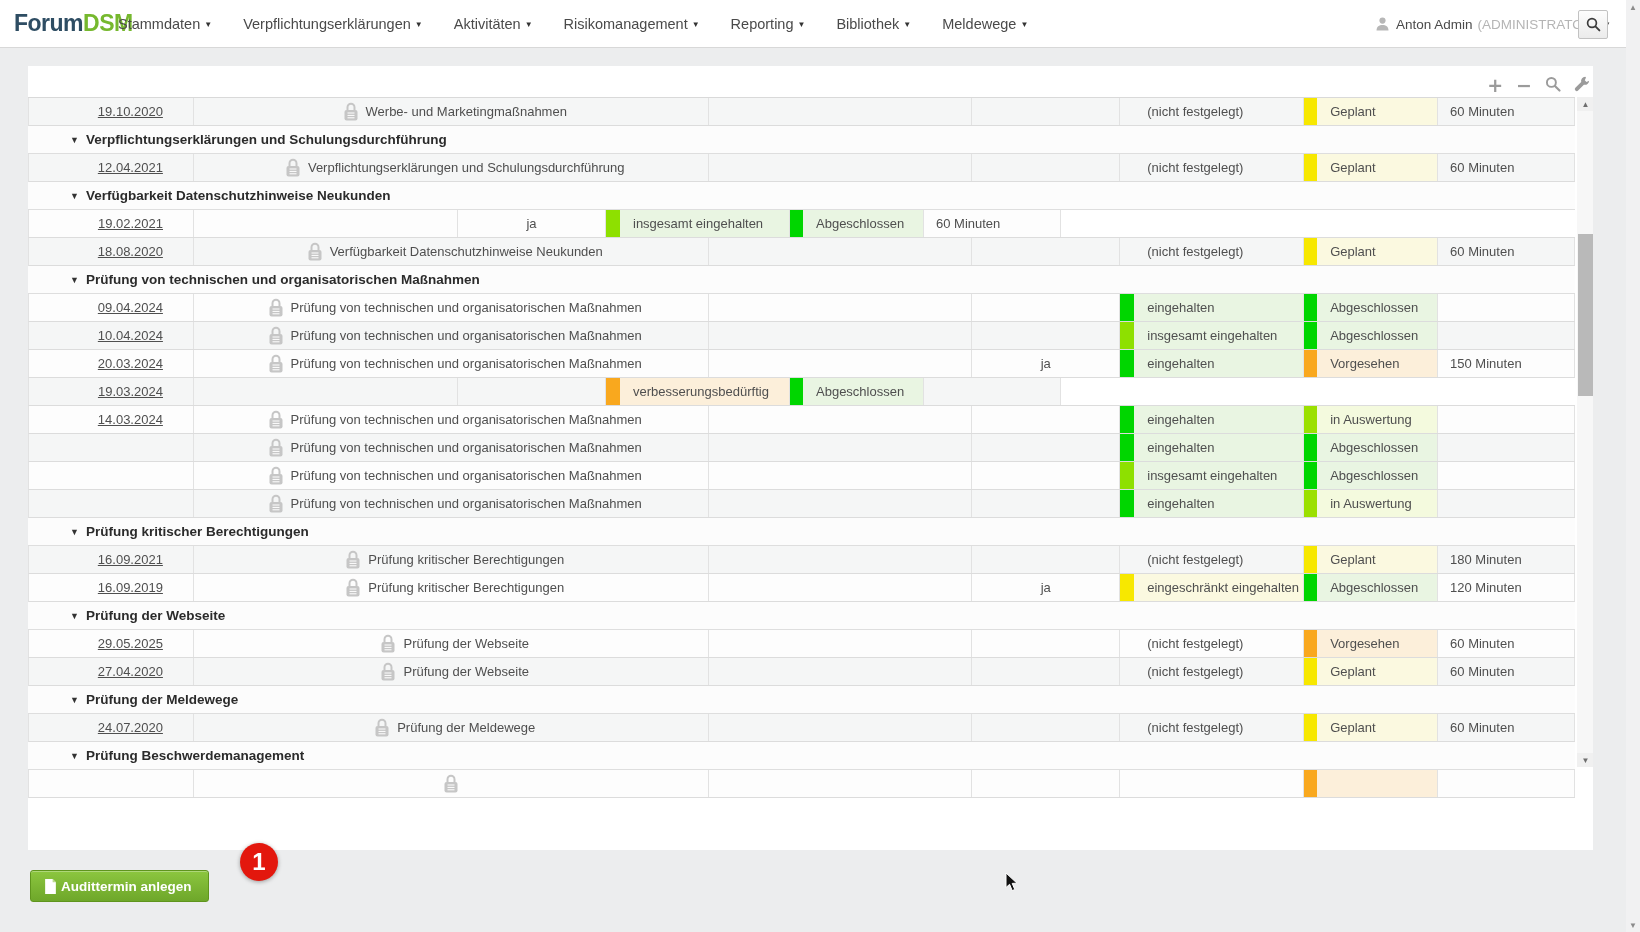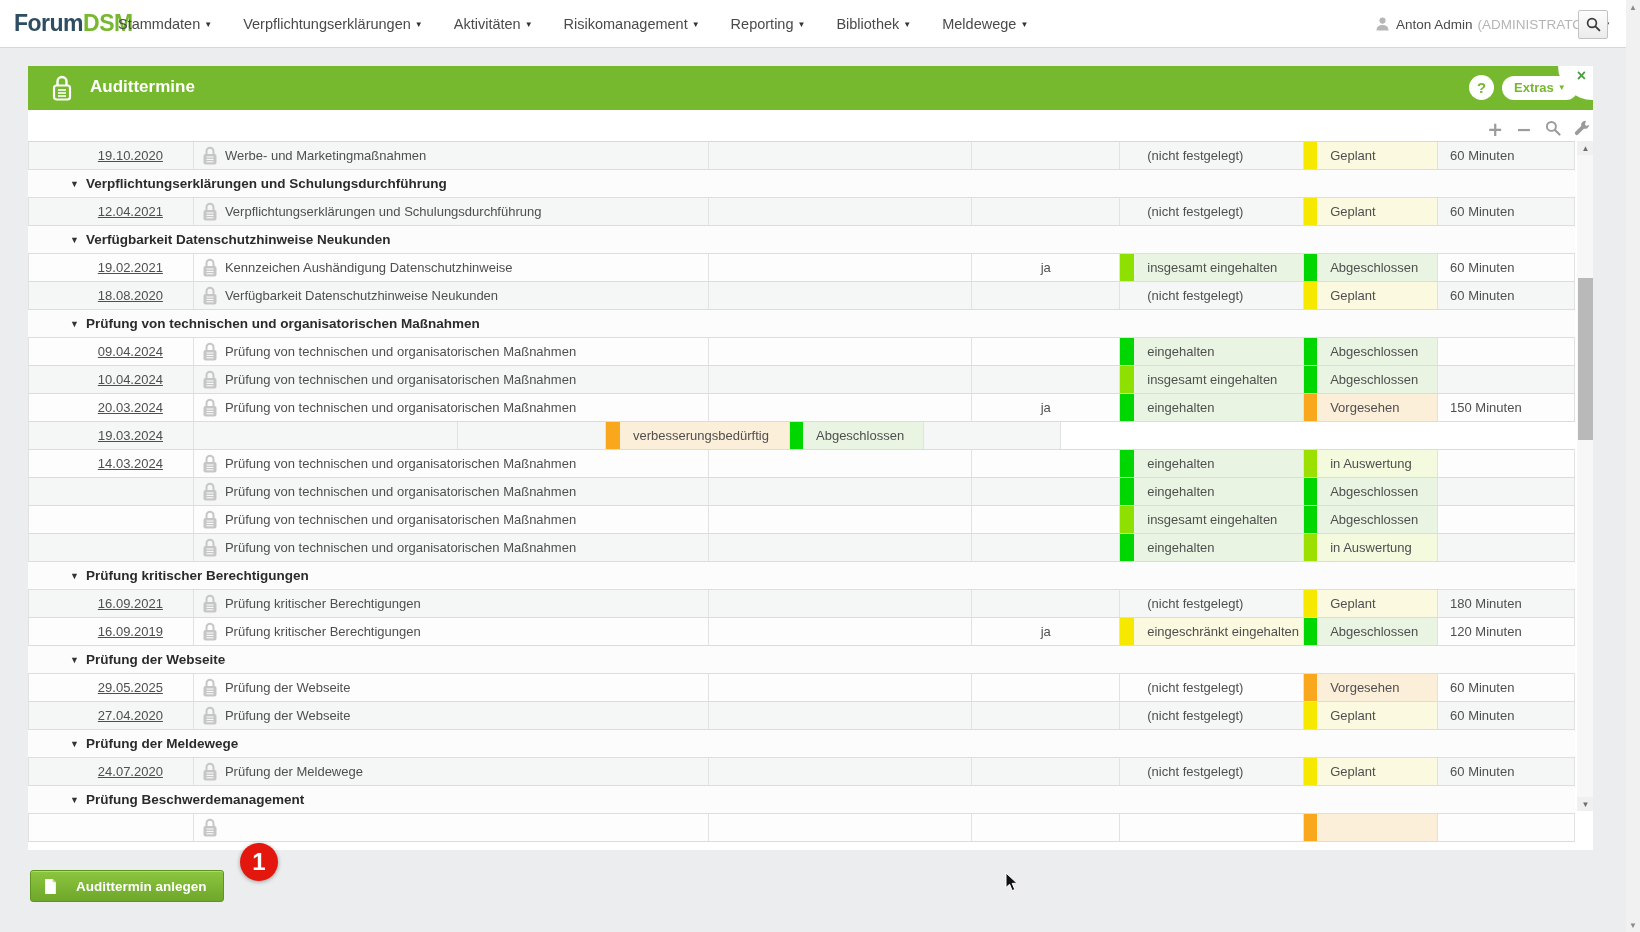--- a/index.html
+++ b/index.html
@@ -45,42 +45,42 @@
   
   .tbl-tools { position:absolute; right:3px; top:10px; display:flex; align-items:center; gap:13px; }
   .tool { color:#9b9b9b; font-size:19px; font-weight:bold; line-height:16px; cursor:pointer; font-family:"DejaVu Sans", sans-serif; }
   
   .audit-table { position:absolute; left:0; top:31px; width:1547px; border-top:1px solid #d9d9d9; }
   .trow { display:flex; height:28px; border-bottom:1px solid #dcdcdc; border-left:1px solid #e2e2e2; cursor:pointer; }
   .trow.shade .cell { background:#f5f6f6; }
   .trow .cell { background:#fdfdfd; border-right:1px solid #e2e2e2; height:100%; position:relative;
     font-size:13px; color:#4f4f4f; display:flex; align-items:center; overflow:hidden; white-space:nowrap; }
   .c-date { width:165px; justify-content:flex-end; padding-right:30px;text-decoration:underline; }
-  .c-desc { width:515px; padding-left:8px; }
+  .c-desc { width:515px; padding-left:8px;justify-content:center; }
   .c-desc .locksvg { margin-right:7px; flex:0 0 auto; }
   .c-empty { width:264px; }
   .c-ja { width:148px; justify-content:center; }
   .c-result { width:184px; padding-left:27px; }
   .c-status { width:134px; padding-left:26px; }
   .c-min { width:137px; padding-left:12px; }
   .cbar { position:absolute; left:0; top:0; bottom:0; }
   .c-result .cbar { width:14px; } .c-status .cbar { width:13px; }
   .grow { height:28px; border-bottom:1px solid #dedede; background:#fcfcfc; display:flex; align-items:center;
     padding-left:42px; cursor:pointer; }
   .grow .tri { font-size:9px; color:#333; margin-right:7px; }
   .grow .glabel { font-size:13.5px; font-weight:bold; color:#2b2b2b; }
   
   .tscroll { position:absolute; left:1549px; top:31px; width:17px; height:670px; background:#f7f7f7; }
   .tscroll .arr { position:absolute; left:0; width:17px; height:14px; font-size:8px; color:#6e6e6e;
     display:flex; align-items:center; justify-content:center; cursor:pointer; background:#f0f0f0; }
   .tscroll .thumb { position:absolute; left:1px; width:15px; background:#b9b9b9; cursor:pointer; }
   
   .create-btn { position:absolute; left:30px; top:870px; height:32px; padding:0 16px 0 13px;
     background:linear-gradient(#8cc63f,#6ea72a); border:1px solid #5f951d; border-radius:3px;
-    display:flex; align-items:center; gap:19px; cursor:pointer; box-shadow:inset 0 1px 0 rgba(255,255,255,.3); }
+    display:flex; align-items:center; gap:4px; cursor:pointer; box-shadow:inset 0 1px 0 rgba(255,255,255,.3); }
   .create-btn span { color:#fff; font-size:13.5px; font-weight:bold; }
   .badge { position:absolute; left:240px; top:843px; width:38px; height:38px; border-radius:50%;
     background:#e3170d; color:#fff; font-size:24px; font-weight:bold; text-align:center; line-height:38px;
     box-shadow:0 1px 4px rgba(0,0,0,.35); }
   .footer { position:absolute; right:47px; top:912px; font-size:12px; color:#bdbdbd; white-space:nowrap; }
   .footer b { font-weight:bold; }
   .footer .divider { margin:0 8px; }
   .cursor { position:absolute; left:1005px; top:872px; z-index:20; pointer-events:none; }
 </style>
 </head>
@@ -115,37 +115,20 @@
         </svg>
     </div>
   </div>
 
   <div class="bscroll">
     <div class="arr" style="top:0;">▲</div>
     <div class="arr" style="bottom:0;">▼</div>
   </div>
 
   <div class="panel">
-    <div class="panel-header">
-      <span class="ph-lock">
-        <svg width="24" height="28" viewBox="0 0 24 28">
-            <path d="M7.5 12 V7.5 a4.5 4.5 0 0 1 9 0 V12" stroke="#fff" stroke-width="2.4" fill="none"></path>
-            <rect x="4" y="11.5" width="16" height="14" rx="2.5" stroke="#fff" stroke-width="2.2" fill="none"></rect>
-            <line x1="8" y1="16" x2="16" y2="16" stroke="#fff" stroke-width="1.6"></line>
-            <line x1="8" y1="19" x2="16" y2="19" stroke="#fff" stroke-width="1.6"></line>
-            <line x1="8" y1="22" x2="16" y2="22" stroke="#fff" stroke-width="1.6"></line>
-          </svg>
-      </span>
-      <span class="ph-title">Audittermine</span>
-      <div class="help-btn">?</div>
-      <div class="extras-btn"><span>Extras</span><span class="caret">▼</span></div>
-      <div class="close-corner">
-          <span>×</span>
-        </div>
-    </div>
     <div class="panel-body">
       <div class="tbl-tools">
         <span class="tool">+</span>
         <span class="tool">−</span>
         <span class="tool"><svg width="16" height="16" viewBox="0 0 15 15">
               <circle cx="6" cy="6" r="4.2" fill="none" stroke="#9b9b9b" stroke-width="1.8"></circle>
               <line x1="9.3" y1="9.3" x2="13.6" y2="13.6" stroke="#9b9b9b" stroke-width="2" stroke-linecap="round"></line>
             </svg></span>
         <span class="tool"><svg width="16" height="16" viewBox="0 0 16 16">
               <path d="M11.2 0.8 a4.1 4.1 0 0 0-4 5.2 L1.4 11.8 a1.9 1.9 0 1 0 2.7 2.7 L9.9 8.7 a4.1 4.1 0 0 0 5.2-4 l-2.6 1.2 -1.7-1.7 1.2-2.6z" fill="#9b9b9b"></path>
@@ -211,30 +194,20 @@
             </div>
           </div>
           <div class="grow">
             <span class="tri">▼</span>
             <span class="glabel">Verfügbarkeit Datenschutzhinweise Neukunden</span>
           </div>
           <div class="trow">
             <div class="cell c-date">
               <span>19.02.2021</span>
             </div>
-            <div class="cell c-desc">
-              <svg class="locksvg" width="16" height="20" viewBox="0 0 16 20">
-                <path d="M4.5 8 V5.2 a3.5 3.5 0 0 1 7 0 V8" fill="none" stroke="#c6c6c6" stroke-width="2"></path>
-                <rect x="1.5" y="8" width="13" height="10.5" rx="2" fill="#c6c6c6"></rect>
-                <line x1="4.5" y1="11" x2="11.5" y2="11" stroke="#fff" stroke-width="1"></line>
-                <line x1="4.5" y1="13.4" x2="11.5" y2="13.4" stroke="#fff" stroke-width="1"></line>
-                <line x1="4.5" y1="15.8" x2="11.5" y2="15.8" stroke="#fff" stroke-width="1"></line>
-              </svg>
-              <span>Kennzeichen Aushändigung Datenschutzhinweise</span>
-            </div>
             <div class="cell c-empty"></div>
             <div class="cell c-ja">
               <span>ja</span>
             </div>
             <div class="cell c-result" style="background: rgb(233, 245, 226);">
               <span>insgesamt eingehalten</span>
               <span class="cbar" style="background: rgb(142, 224, 0);"></span>
             </div>
             <div class="cell c-status" style="background: rgb(233, 245, 226);">
               <span>Abgeschlossen</span>

